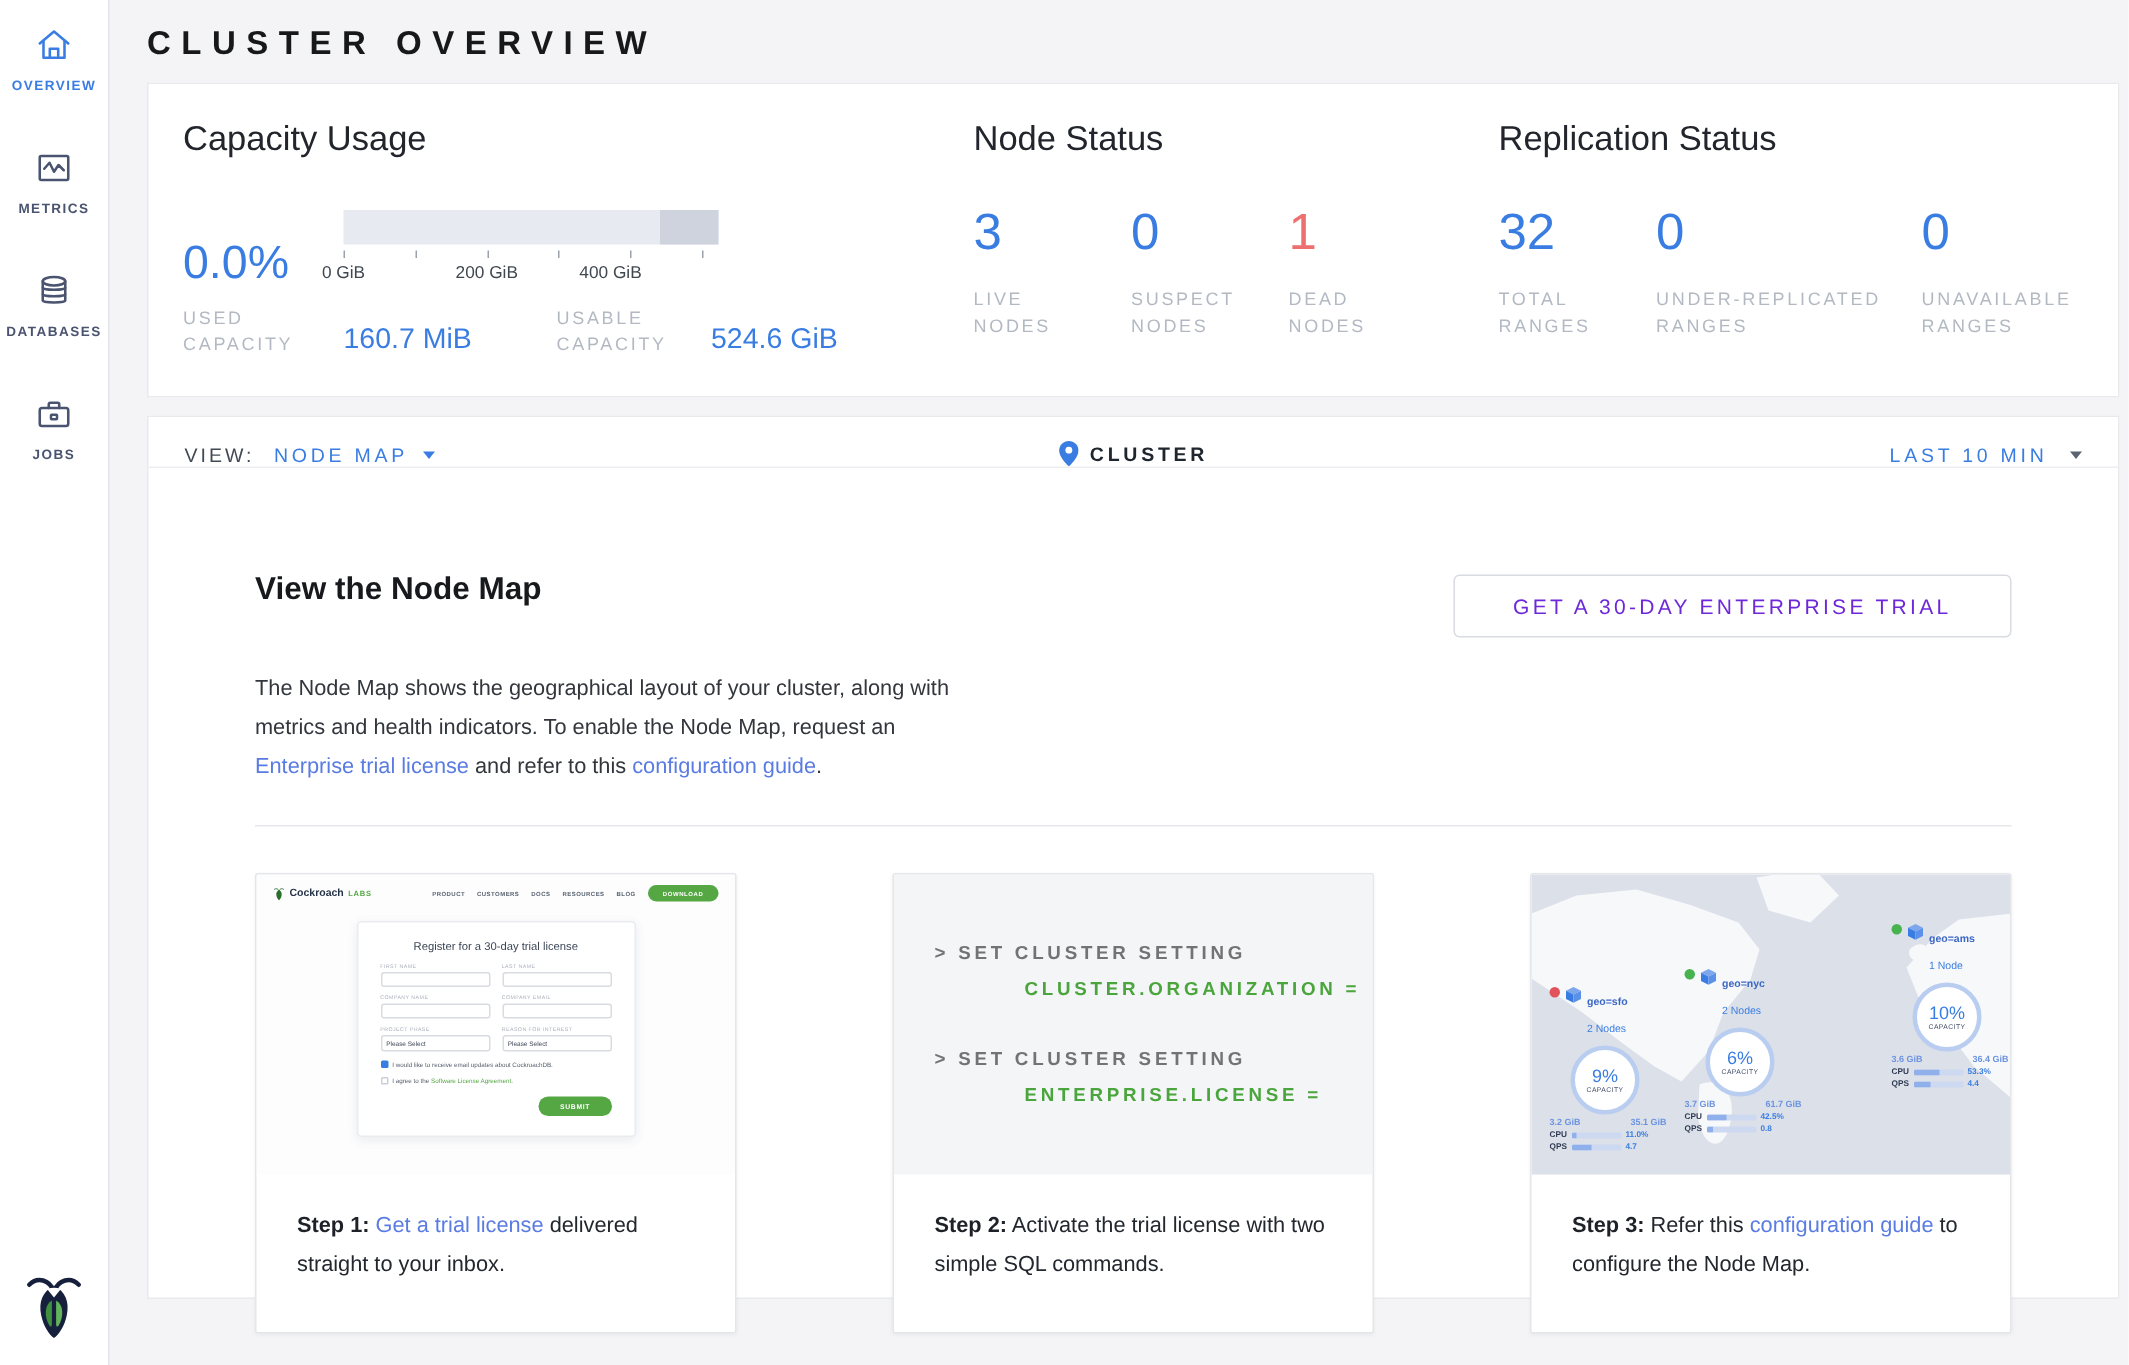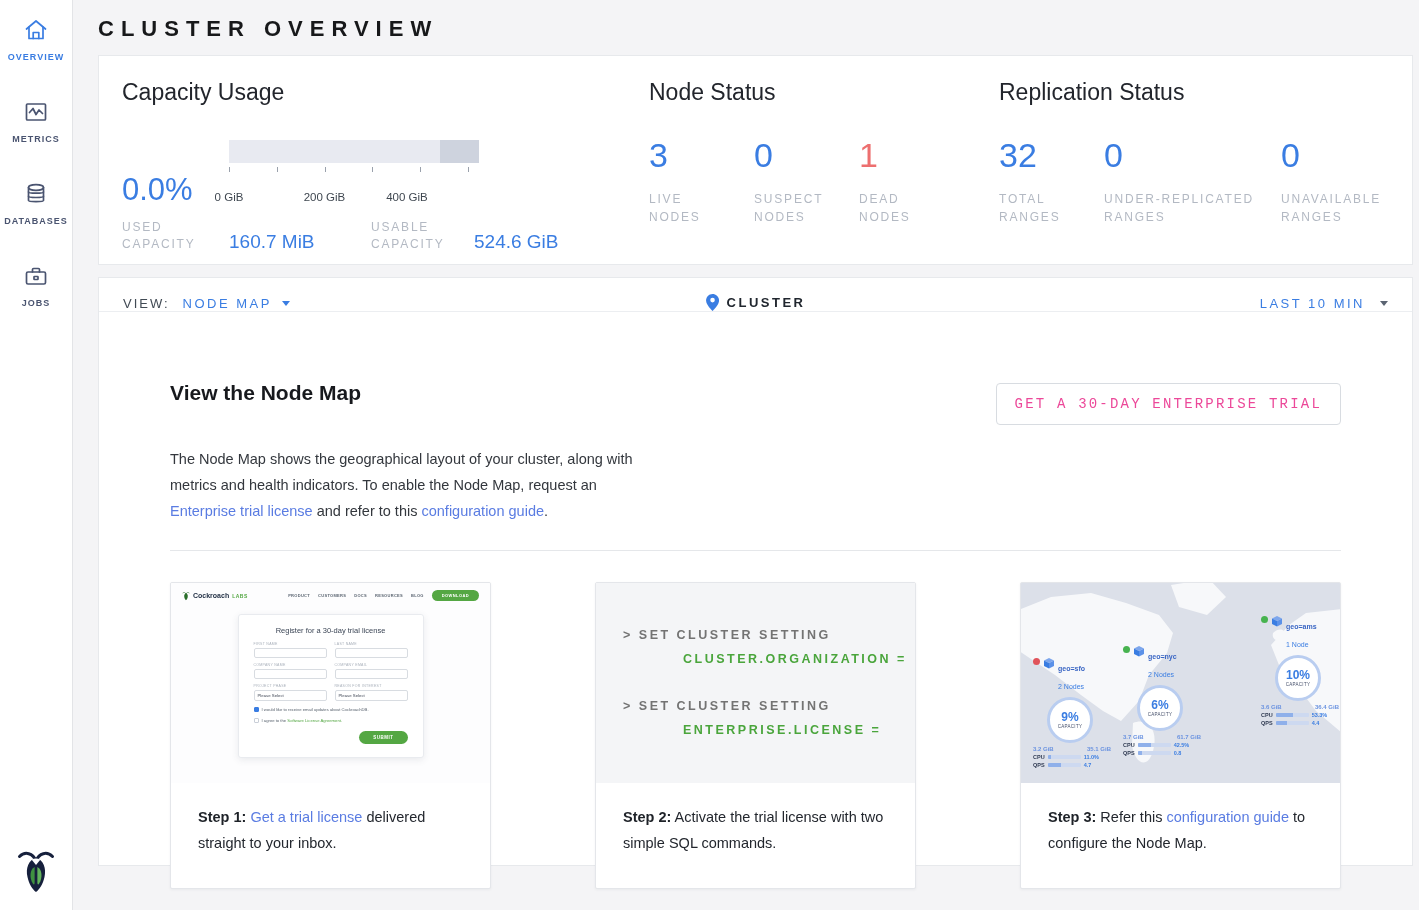--- a/index.html
+++ b/index.html
@@ -28,21 +28,21 @@
   .sum-col-node { width:350px; }
   .sum-col-repl { flex:1; }
 
   .cap-grid { display:grid; grid-template-columns:107px 142px 103px 1fr; margin-top:30px; width:490px; }
   .cap-percent { grid-column:1; grid-row:1; font-size:31px; color:#3a7de2; align-self:end; line-height:32px; }
   .cap-gauge { grid-column:2/5; grid-row:1; padding-top:4px; }
   .gauge-bar { width:250px; height:23px; background:#e8eaf1; position:relative; }
   .gauge-bar .nonusable { position:absolute; right:0; top:0; bottom:0; width:15.5%; background:#ced3de; }
   .gauge-ticks { position:relative; height:7px; margin-top:4px; width:250px; }
   .gauge-ticks i { position:absolute; top:0; width:1px; height:5px; background:#9aa1ac; }
-  .gauge-lbls { position:relative; height:15px; margin-top:17px; width:250px; font-size:11.5px; color:#3f4750; }
+  .gauge-lbls { position:relative; height:15px; margin-top:2px; width:250px; font-size:11.5px; color:#3f4750; }
   .gauge-lbls span { position:absolute; transform:translateX(-50%); white-space:nowrap; }
   .cap-sub-lbl { font-size:12px; letter-spacing:1.8px; color:#b3b9c3; line-height:17px; margin-top:13px; }
   .cap-sub-lbl.used { grid-column:1; grid-row:2; width:90px; }
   .cap-sub-lbl.usable { grid-column:3; grid-row:2; width:100px; }
   .cap-sub-val { font-size:19px; color:#3a7de2; grid-row:2; align-self:end; }
   .cap-sub-val.used { grid-column:2; }
   .cap-sub-val.usable { grid-column:4; }
 
   .stat-row { display:flex; margin-top:31px; }
   .stat { width:105px; }
@@ -61,21 +61,21 @@
   .vb-dd { display:flex; align-items:center; gap:10px; color:#3a7de2; letter-spacing:2.5px; cursor:pointer; }
   .caret { width:0; height:0; border-left:4.5px solid transparent; border-right:4.5px solid transparent; border-top:5.5px solid #3a7de2; }
   .caret.gray { border-top-color:#5b6472; }
   .vb-center { position:absolute; left:50%; transform:translateX(-50%); display:flex; align-items:center; gap:8px; }
   .vb-scope { letter-spacing:2.5px; color:#20262e; font-weight:600; }
   .vb-right { margin-left:auto; display:flex; align-items:center; gap:15px; color:#3a7de2; letter-spacing:2.5px; cursor:pointer; }
 
   .map-body { padding:69px 71px 0; }
   .nm-head-row { display:flex; justify-content:space-between; align-items:flex-start; }
   .nm-heading { font-size:21px; font-weight:600; color:#17191d; line-height:24px; }
-  .trial-btn { background:#fff; border:1px solid #d8dce1; border-radius:4px; color:#ec4899; font-size:14px; letter-spacing:2.2px; padding:12px 18px; font-family:Liberation Mono, monospace; cursor:pointer; margin-top:2px; }
+  .trial-btn { background:#fff; border:1px solid #d8dce1; border-radius:4px; color:#6d28d9; font-size:14px; letter-spacing:2.2px; padding:12px 39px; font-family:Liberation Sans, sans-serif; cursor:pointer; margin-top:2px; }
   .nm-desc { margin-top:21px; width:470px; font-size:14.5px; line-height:26px; color:#33373d; }
   a.link { color:#5a7ce2; text-decoration:none; cursor:pointer; }
   .nm-divider { border:none; border-top:1px solid #e5e7ea; margin-top:26px; }
 
   .cards { display:flex; gap:104px; margin-top:31px; }
   .card { width:321px; height:307px; background:#fff; border:1px solid #e4e6ea; border-radius:2px; box-shadow:0 1px 3px rgba(20,30,50,.05); overflow:hidden; }
   .card-caption { padding:21px 27px 0; font-size:14.5px; line-height:26px; color:#23272e; }
   .step-label { font-weight:700; color:#1e2228; }
 
   
@@ -109,21 +109,21 @@
   
   .mapviz { height:200px; position:relative; background:#dce0e9; overflow:hidden; }
   .mapviz svg.bg { position:absolute; inset:0; }
   .map-node { position:absolute; width:80px; }
   .mn-head { display:flex; align-items:flex-start; gap:3px; }
   .mn-dot { width:7px; height:7px; border-radius:50%; margin-top:1px; flex-shrink:0; }
   .mn-dot.red { background:#e0535a; } .mn-dot.green { background:#47b34f; }
   .mn-name { font-size:7px; font-weight:700; color:#3a66c4; line-height:8px; }
   .mn-count { font-size:7px; color:#3a7de2; line-height:9px; }
   .mn-donut { width:46px; height:46px; border:3px solid #b9cdf0; border-radius:50%; background:#fff; display:flex; flex-direction:column; align-items:center; justify-content:center; margin:4px 0 0 14px; }
-  .mn-pct { font-size:12px; font-weight:700; color:#3a7de2; line-height:13px; }
+  .mn-pct { font-size:12px; font-weight:400; color:#3a7de2; line-height:13px; }
   .mn-cap { font-size:4.5px; color:#46506b; letter-spacing:.3px; }
   .mn-vals { display:flex; justify-content:space-between; width:78px; font-size:6px; font-weight:700; color:#6b93e0; margin-top:3px; }
   .mn-row { display:flex; align-items:center; gap:3px; font-size:5.5px; font-weight:700; color:#2f3a52; margin-top:2px; }
   .mn-bar { width:33px; height:4px; background:#cdd9f0; border-radius:1px; position:relative; overflow:hidden; }
   .mn-bar i { position:absolute; left:0; top:0; bottom:0; background:#8fb0ea; }
   .mn-row .v { color:#3a7de2; }
 </style>
 </head>
 <body>
 

